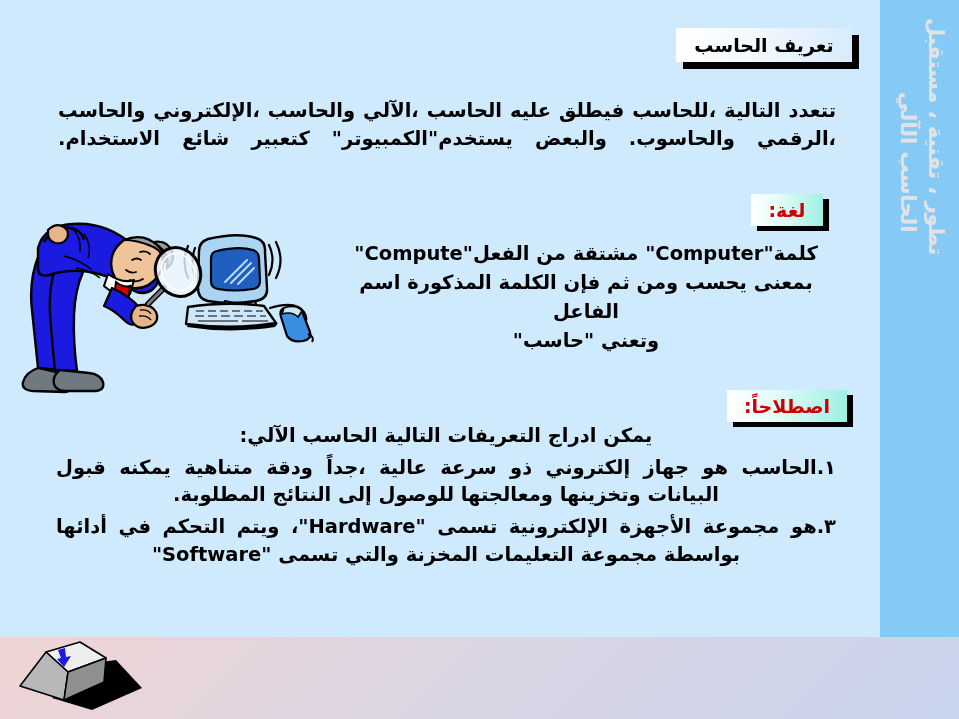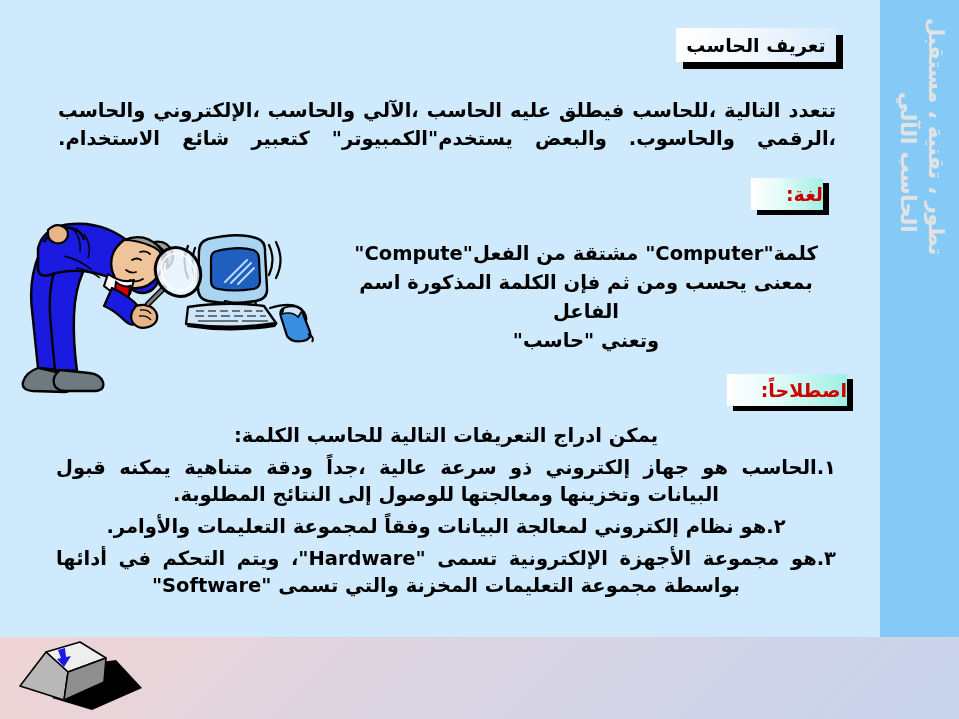--- a/index.html
+++ b/index.html
@@ -66,21 +66,21 @@
     left: 40px;
     top: 92px;
     transform: rotate(90deg);
   }
 
   
   .title-banner {
     position: absolute;
     left: 676px;
     top: 28px;
-    width: 160px;
+    width: 176px;
     height: 34px;
     background: linear-gradient(90deg, #ffffff 0%, #f2f8fe 45%, #d9ebfb 100%);
     box-shadow: 7px 7px 0 0 #000000;
     display: flex;
     align-items: center;
     justify-content: center;
   }
   .title-banner .label {
     color: #000000;
     font-weight: bold;
@@ -89,20 +89,22 @@
     white-space: nowrap;
   }
 
   
   .chip {
     position: absolute;
     background: linear-gradient(90deg, #ffffff 0%, #e4fbf7 40%, #9ef0e4 100%);
     box-shadow: 6px 5px 0 0 #000000;
     display: flex;
     align-items: center;
+    justify-content: center;
+    margin-top: 16px;
   }
   .chip .label {
     color: #cc0000;
     font-weight: bold;
     font-size: 19px;
     white-space: nowrap;
   }
   .chip.lugha {
     left: 751px;
     top: 178px;
@@ -210,23 +212,22 @@
     <div>كلمة"Computer" مشتقة من الفعل"Compute"</div>
     <div>بمعنى يحسب ومن ثم فإن الكلمة المذكورة اسم الفاعل</div>
     <div>وتعني "حاسب"</div>
   </div>
 
   <div class="chip istilahan">
     <span class="label">اصطلاحاً:</span>
   </div>
 
   <div class="list-block">
-    <p class="list-lead">يمكن ادراج التعريفات التالية للحاسب الكلمة:</p>
+    <p class="list-lead">يمكن ادراج التعريفات التالية الحاسب الآلي:</p>
     <p class="list-item">١.الحاسب هو جهاز إلكتروني ذو سرعة عالية ،جداً ودقة متناهية يمكنه قبول البيانات وتخزينها ومعالجتها للوصول إلى النتائج المطلوبة.</p>
-    <p class="list-item">٢.هو نظام إلكتروني لمعالجة البيانات وفقاً لمجموعة التعليمات والأوامر.</p>
     <p class="list-item">٣.هو مجموعة الأجهزة الإلكترونية تسمى "Hardware"، ويتم التحكم في أدائها بواسطة مجموعة التعليمات المخزنة والتي تسمى "Software"</p>
   </div>
 
   <div class="clipart">
     <svg width="330" height="192" viewBox="0 0 330 192" xmlns="http://www.w3.org/2000/svg">
 
       <g stroke="#000" stroke-width="2.2" fill="none" stroke-linecap="round">
         <path d="M176 34 q-7 16 0 32"></path>
         <path d="M183 36 q-5 14 0 28"></path>
         <path d="M264 30 q9 18 0 36"></path>

